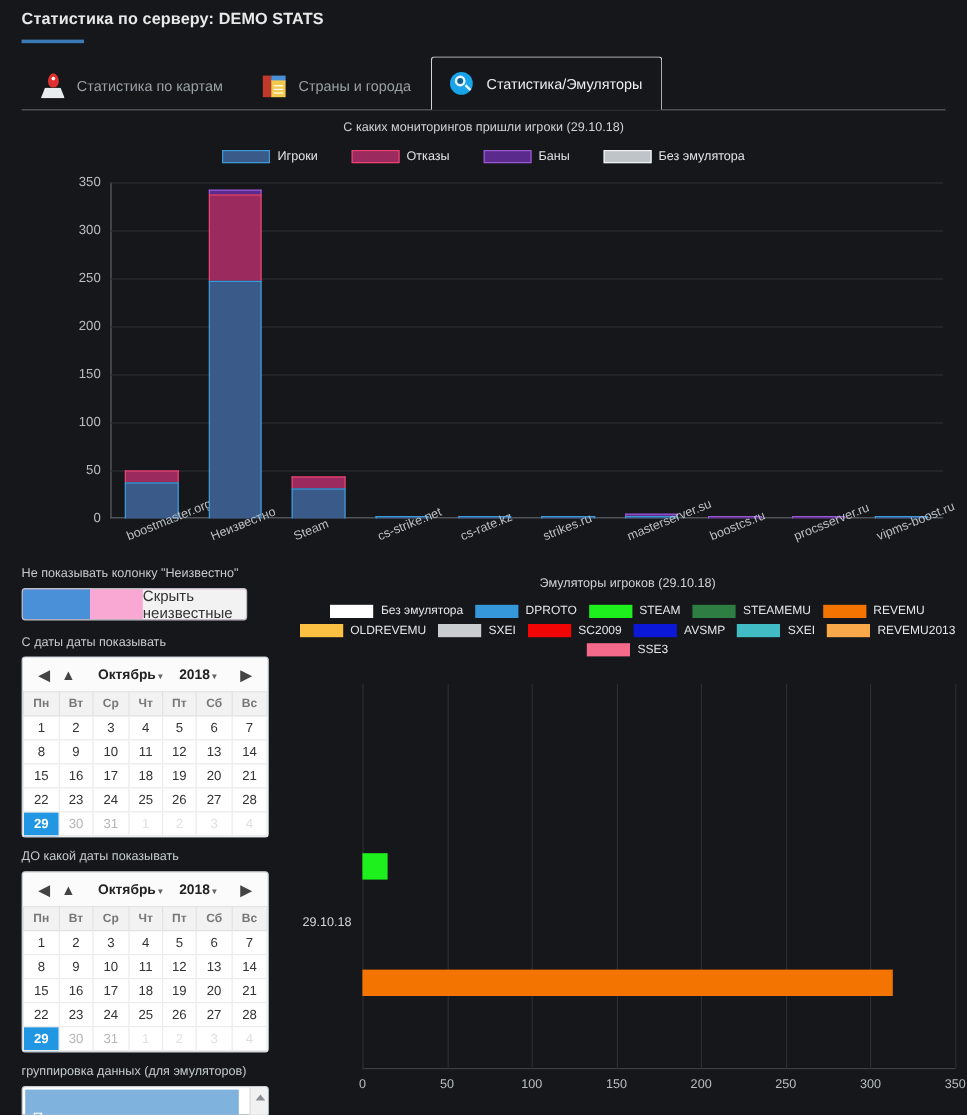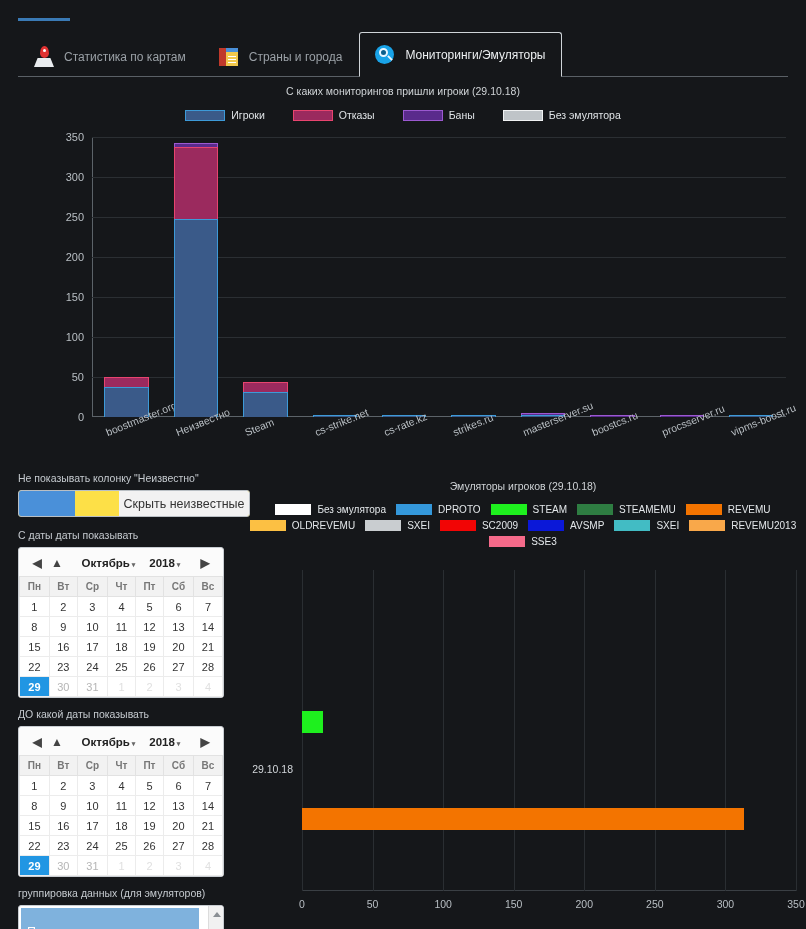--- a/index.html
+++ b/index.html
@@ -120,22 +120,22 @@
   .xlabel {
     position: absolute; top: 100%; margin-top: 10px;
     color: #b9bfc4; font-size: 10.5px; white-space: nowrap;
     transform-origin: left top; transform: rotate(-22deg);
   }
 
   
   .left-panel { position: absolute; left: 18px; top: 472px; width: 206px; }
   .ctl-label { color: #c5cacf; font-size: 10.5px; margin-bottom: 6px; }
   .toggle {
-    display: flex; width: 232px; height: 27px; border-radius: 3px;
-    overflow: hidden; cursor: pointer; border: 1px solid #b9bfc4; background: #fde047; gap: 44px;
+    display: flex; width: 188px; height: 27px; border-radius: 3px;
+    overflow: hidden; cursor: pointer; border: 1px solid #b9bfc4; background: #f9a8d4; gap: 44px;
   }
   .toggle .knob { width: 56px; background: #4a90d9; }
   .toggle .tlabel {
     flex: 1; display: flex; align-items: center; justify-content: center;
     color: #333; font-size: 12.5px; background: #f2f2f2;
   }
 
   .cal {
     width: 206px; background: #fbfbfb; border: 1px solid #c8cdd2;
     border-radius: 3px; margin-top: 4px; padding: 2px 0 0 0;
@@ -202,20 +202,21 @@
     position: absolute; right: 100%; margin-right: 9px; transform: translateY(-50%);
     color: #d2d6da; font-size: 10.5px; white-space: nowrap; font-weight: normal;
   }
 </style>
 </head>
 <body>
 
 <div class="page">
 
   <div class="header">
+    <div class="header-title">Статистика по серверу: DEMO STATS</div>
     <div class="header-rule"></div>
   </div>
 
   <div class="tabbar">
     <div class="tab">
       <span class="ic ic-pin">
         <i class="map"></i>
           <i class="pin"></i>
       </span>
       <span>Статистика по картам</span>
@@ -230,21 +231,21 @@
           <i class="l" style="top:16px"></i>
       </span>
       <span>Страны и города</span>
     </div>
     <div class="tab active">
       <span class="ic ic-mag">
         <i class="disc"></i>
           <i class="glass"></i>
           <i class="hdl"></i>
       </span>
-      <span>Мониторинги/Эмуляторы</span>
+      <span>Статистика/Эмуляторы</span>
     </div>
   </div>
 
   <div class="chart-top">
     <div class="chart-title">С каких мониторингов пришли игроки (29.10.18)</div>
     <div class="legend-row" id="top-legend">
         <div class="lg">
           <span class="sw" style="background: rgb(58, 90, 137); border-color: rgb(61, 154, 216);"></span>
           <span class="tx">Игроки</span>
         </div>

